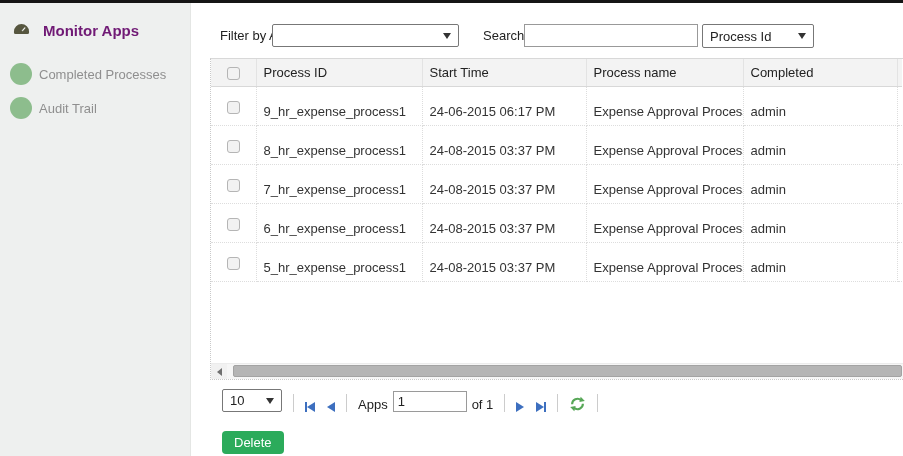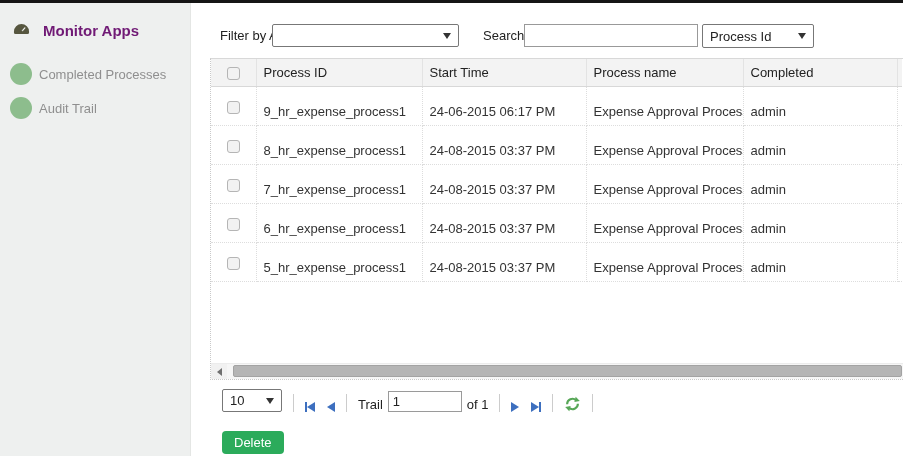--- a/index.html
+++ b/index.html
@@ -210,21 +210,21 @@
     <span class="pg-sep"></span>
     <span class="pg-btn">
       <span class="pg-bar"></span>
         <span class="tri-l"></span>
     </span>
     <span class="pg-gap"></span>
     <span class="pg-btn">
       <span class="tri-l"></span>
     </span>
     <span class="pg-sep"></span>
-    <span>Trail</span>
+    <span>Apps</span>
     <input class="pageinput" value="1" style="">
     <span>of 1</span>
     <span class="pg-sep"></span>
     <span class="pg-btn">
       <span class="tri-r"></span>
     </span>
     <span class="pg-gap"></span>
     <span class="pg-btn">
       <span class="tri-r"></span>
         <span class="pg-bar"></span>

